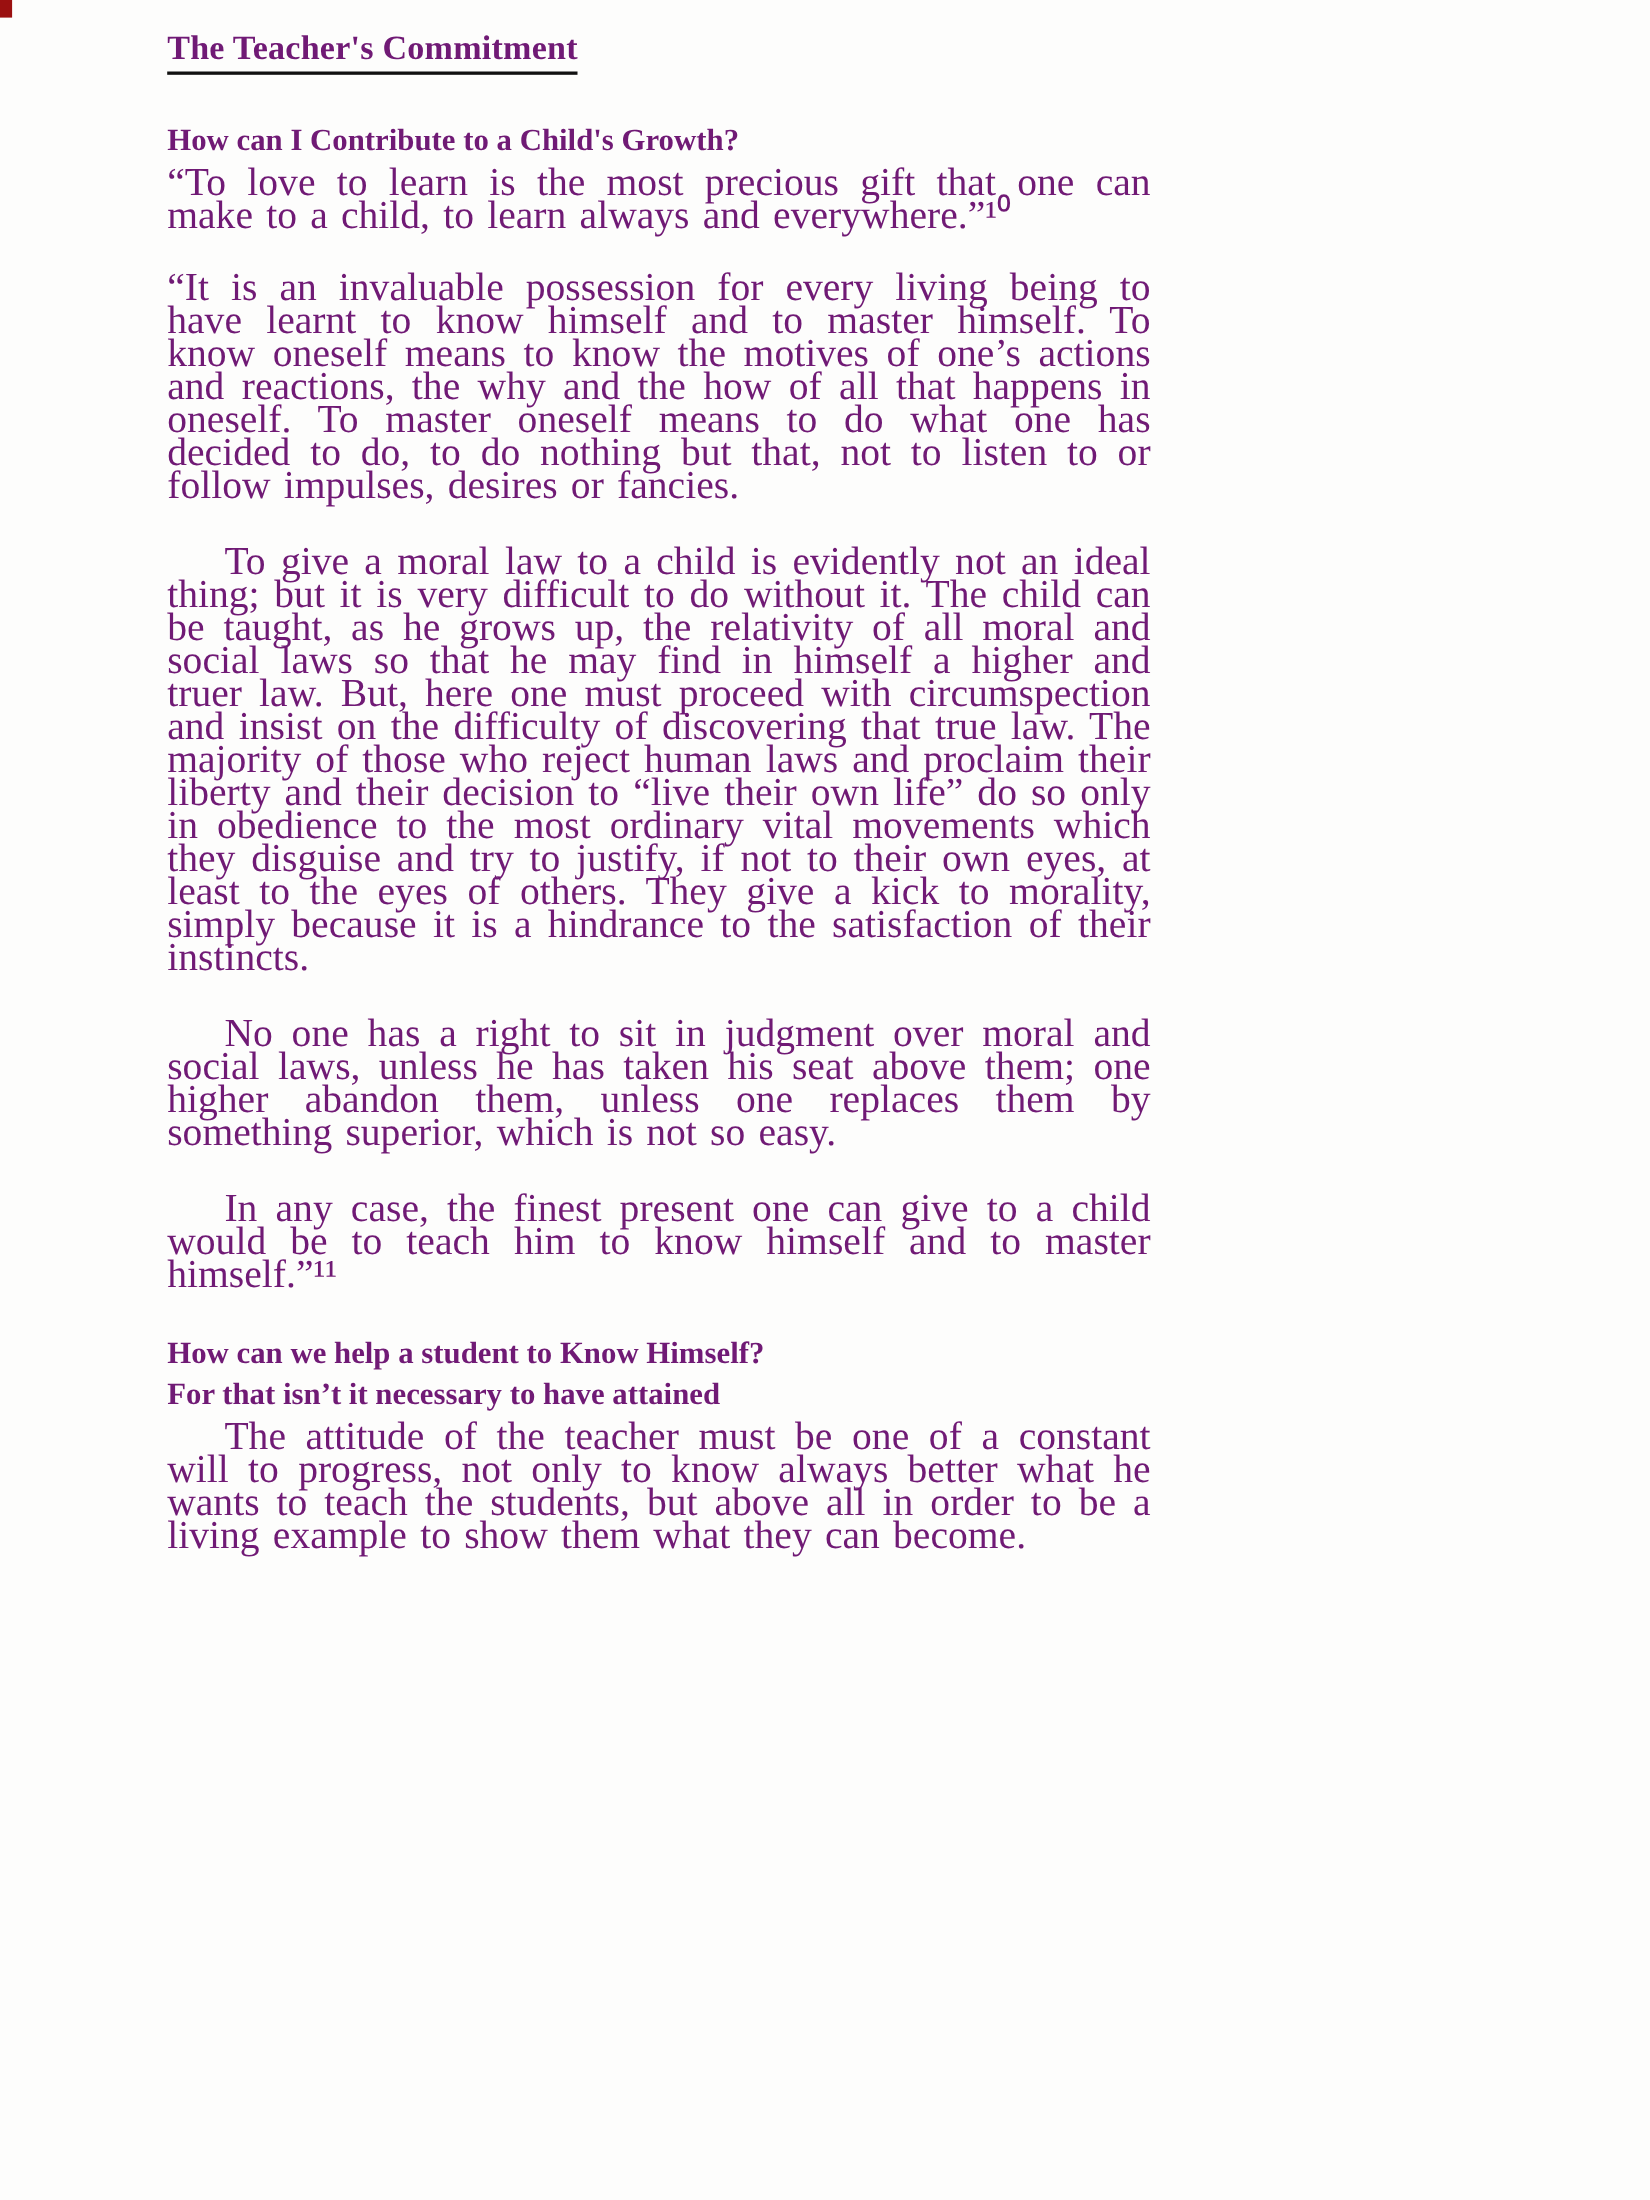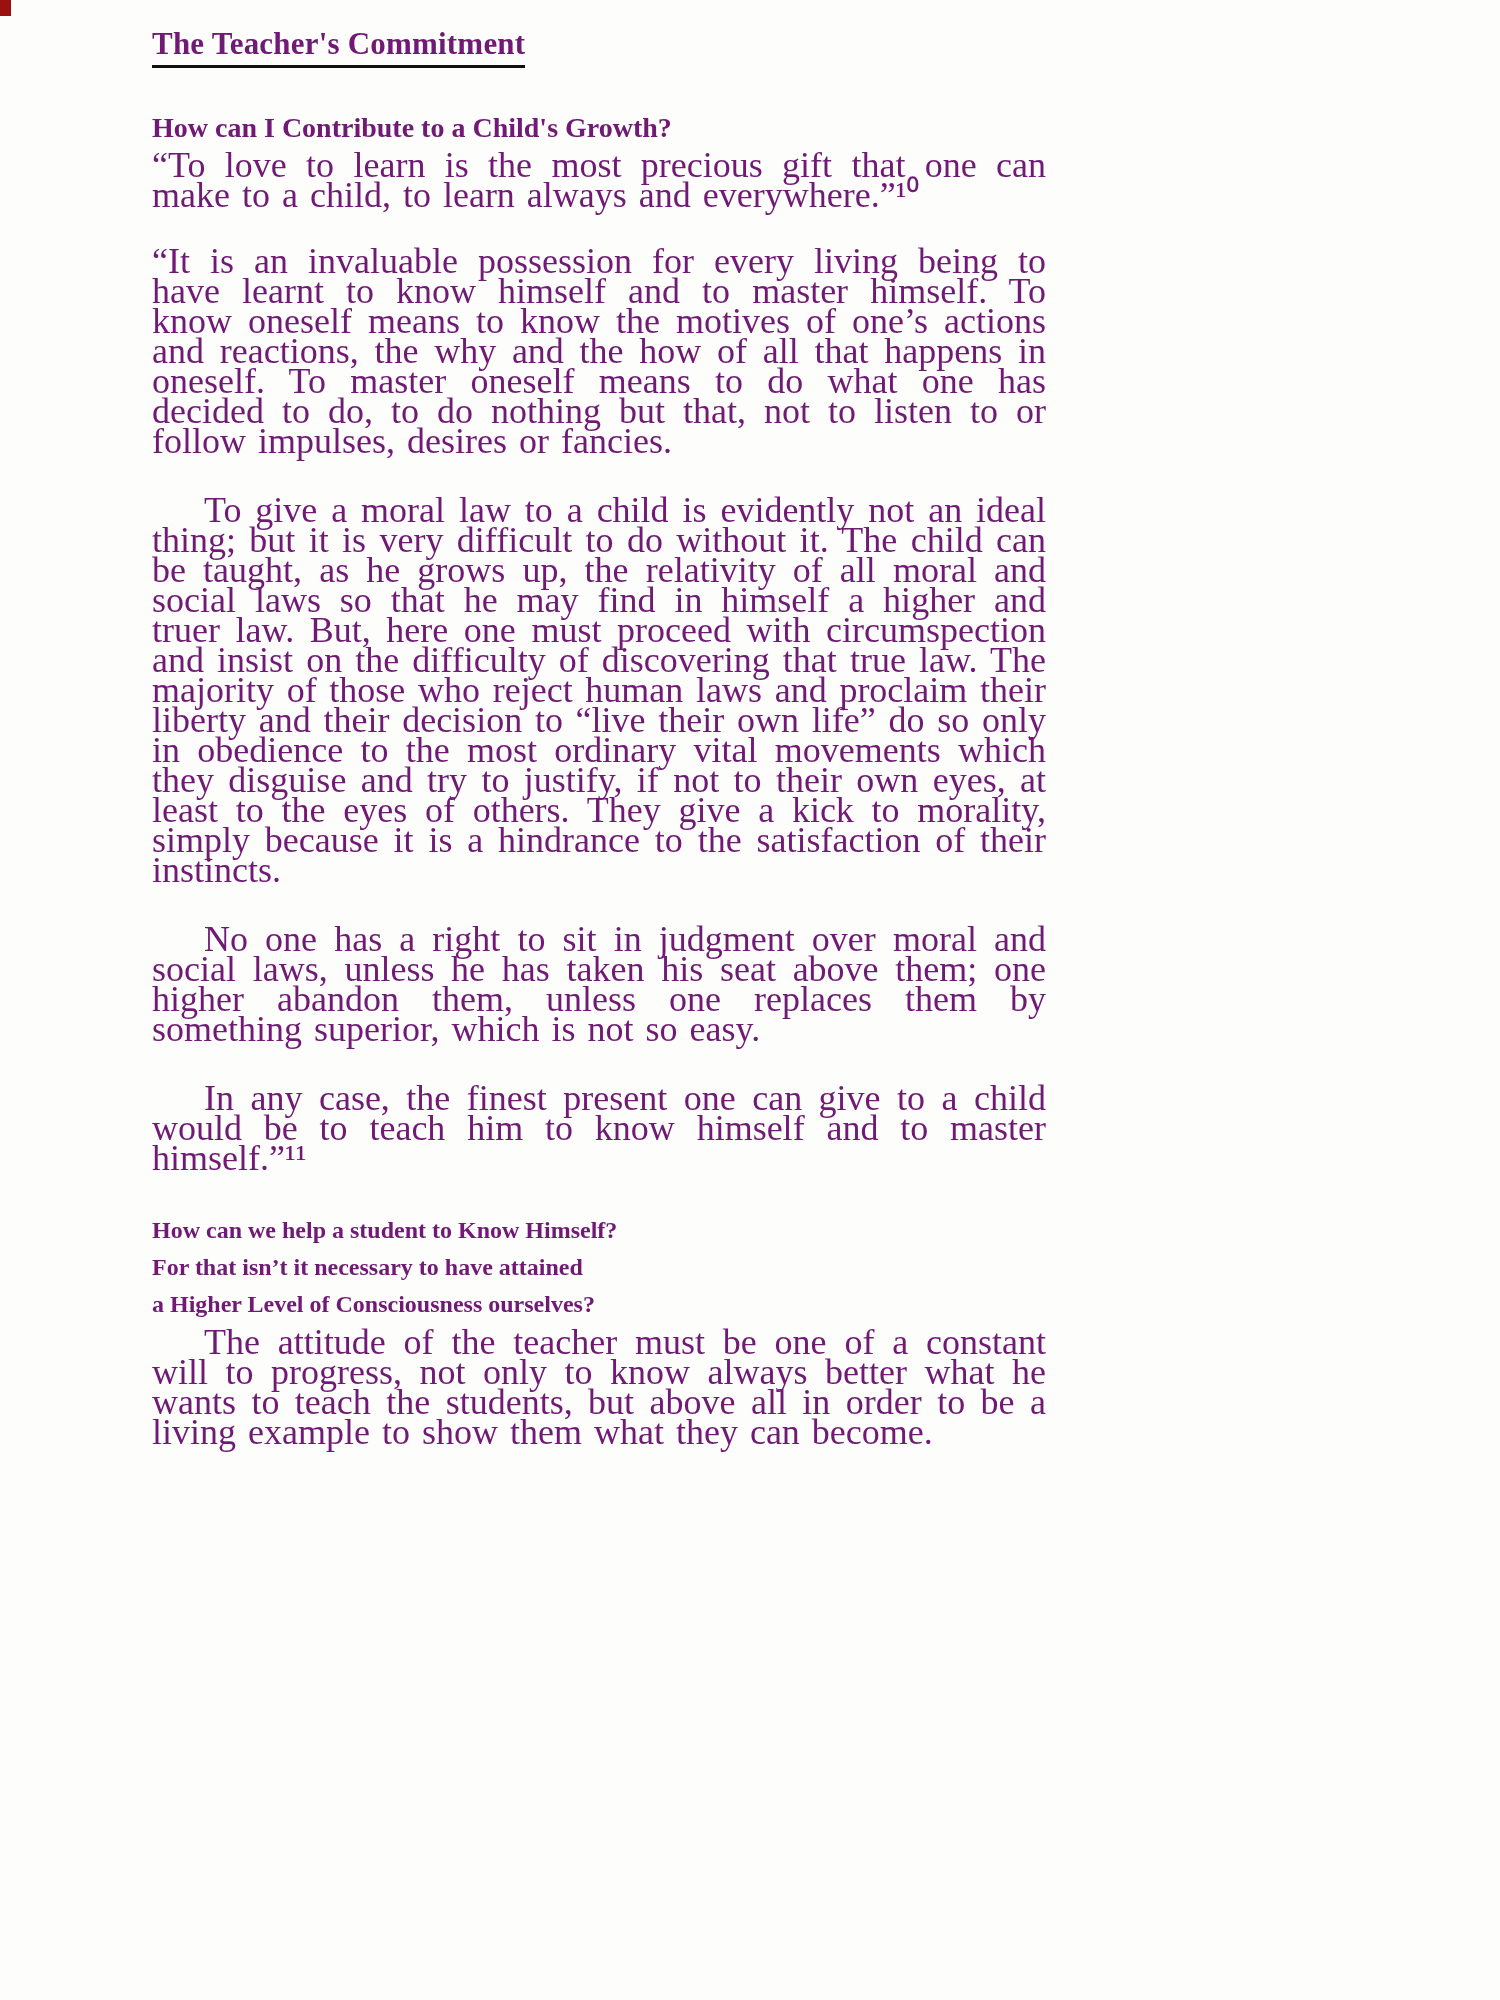--- a/index.html
+++ b/index.html
@@ -41,21 +41,21 @@
     border-bottom: 3px solid #111;
     padding-bottom: 3px;
   }
   h2.section-heading {
     font-size: 28px;
     font-weight: bold;
     margin: 14px 0 4px 0;
     line-height: 36px;
   }
   .multi-heading {
-    font-size: 24px;
+    font-size: 28px;
     font-weight: bold;
     line-height: 37px;
     margin: 18px 0 2px 0;
   }
   .multi-heading span {
     display: block;
   }
   p.body-para {
     font-size: 36px;
     line-height: 30px;
@@ -124,21 +124,20 @@
 
     <p class="body-para indent">To give a moral law to a child is evidently not an ideal thing; but it is very difficult to do without it. The child can be taught, as he grows up, the relativity of all moral and social laws so that he may find in himself a higher and truer law. But, here one must proceed with circumspection and insist on the difficulty of discovering that true law. The majority of those who reject human laws and proclaim their liberty and their decision to “live their own life” do so only in obedience to the most ordinary vital movements which they disguise and try to justify, if not to their own eyes, at least to the eyes of others. They give a kick to morality, simply because it is a hindrance to the satisfaction of their instincts.</p>
 
     <p class="body-para indent">No one has a right to sit in judgment over moral and social laws, unless he has taken his seat above them; one higher abandon them, unless one replaces them by something superior, which is not so easy.</p>
 
     <p class="body-para indent">In any case, the finest present one can give to a child would be to teach him to know himself and to master himself.”¹¹</p>
 
     <div class="multi-heading">
       <span>How can we help a student to Know Himself?</span>
       <span>For that isn’t it necessary to have attained</span>
-      <span>a Higher Level of Consciousness ourselves?</span>
     </div>
 
 
     <p class="body-para indent">The attitude of the teacher must be one of a constant will to progress, not only to know always better what he wants to teach the students, but above all in order to be a living example to show them what they can become.</p>
 
   </div>
 
 
 
 </div>

